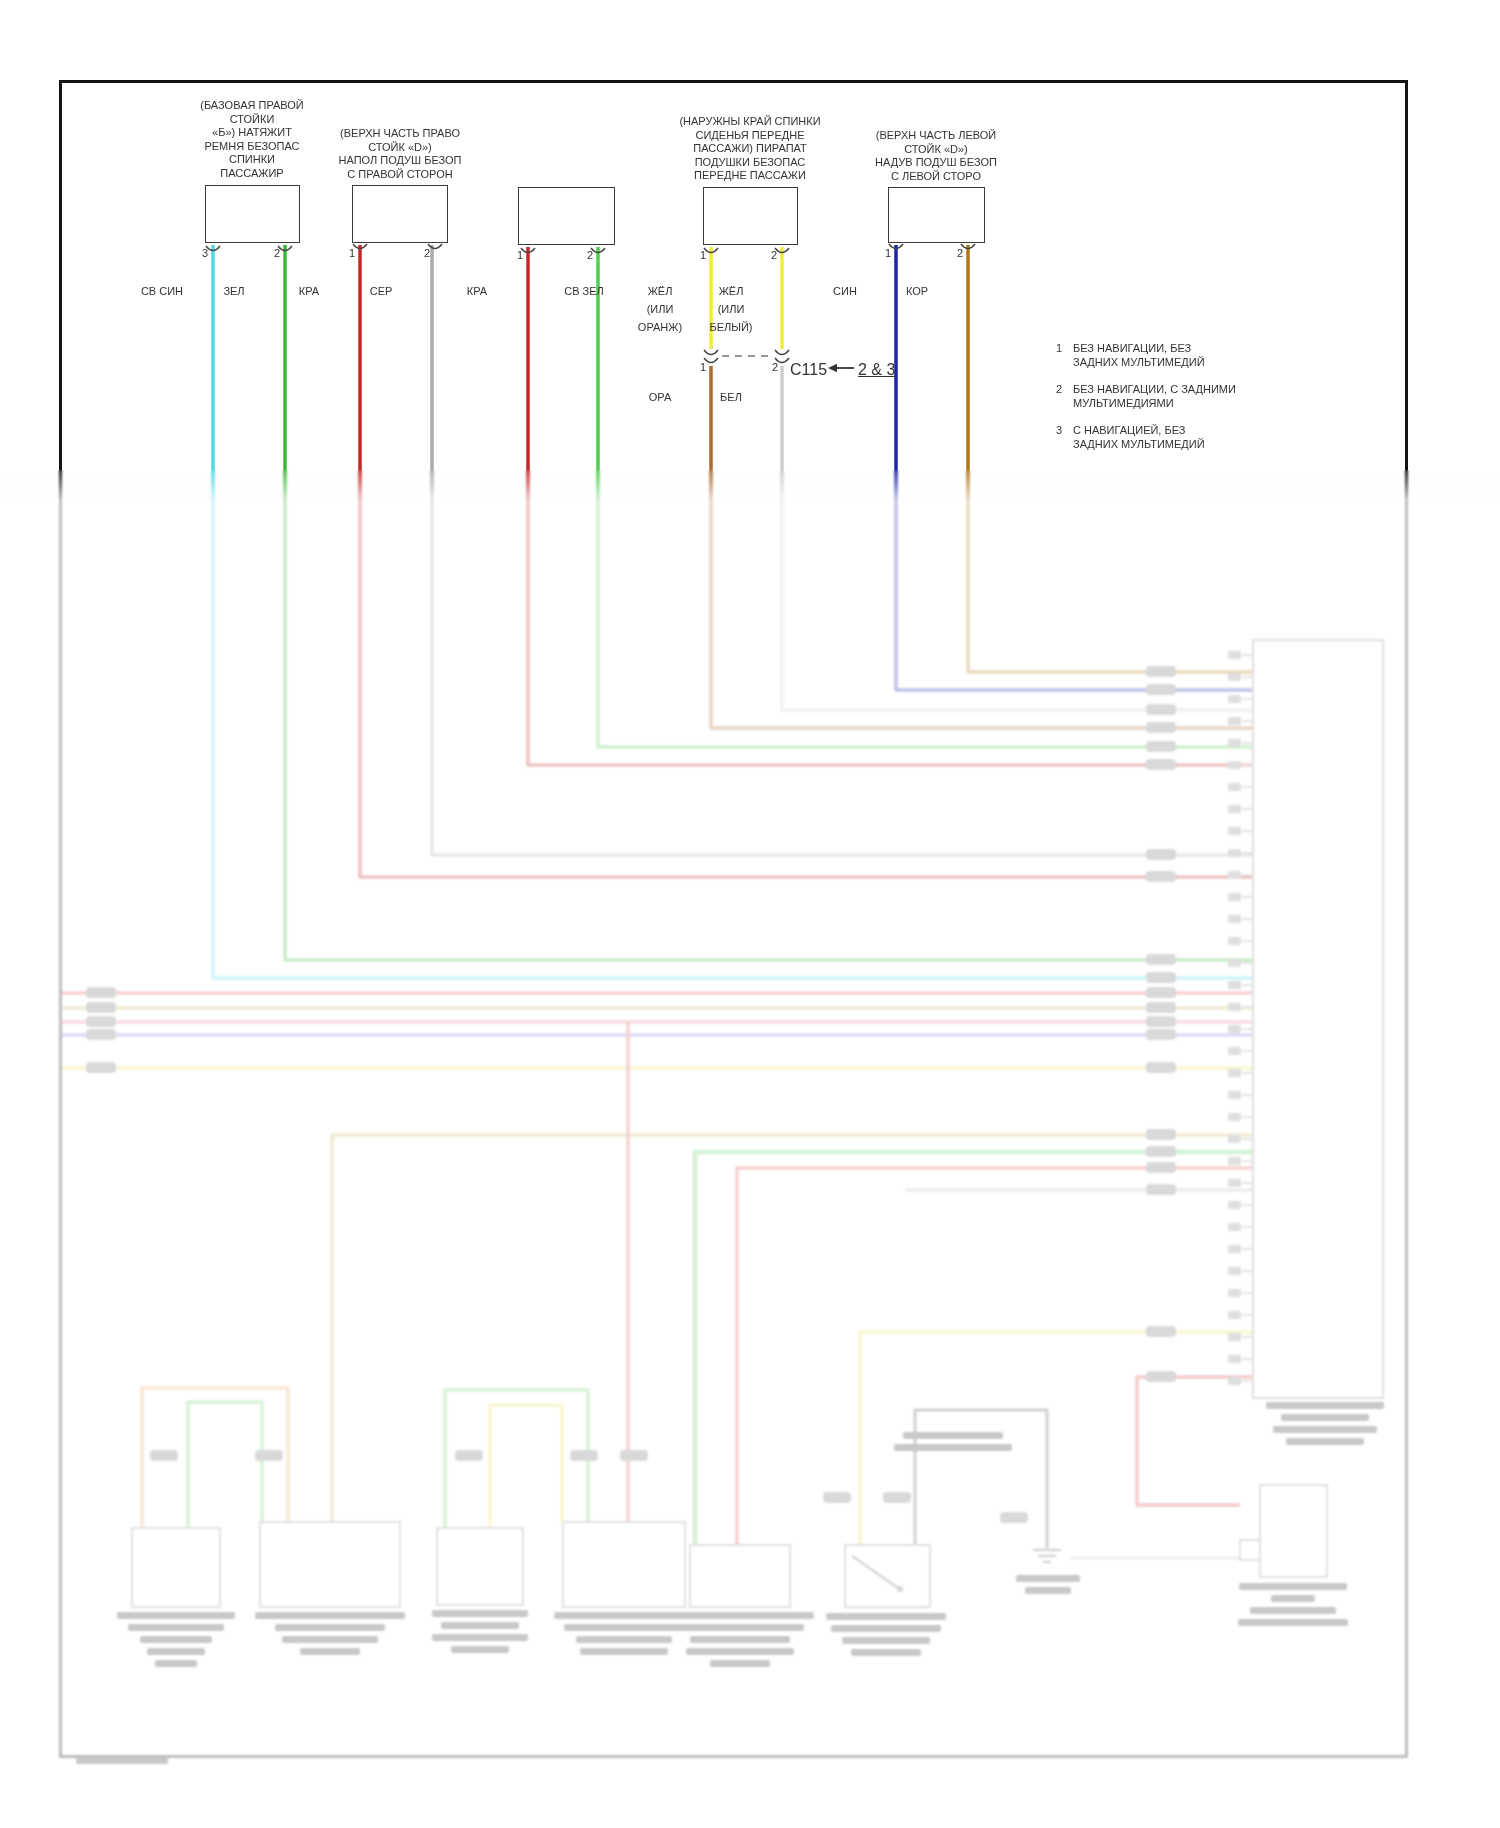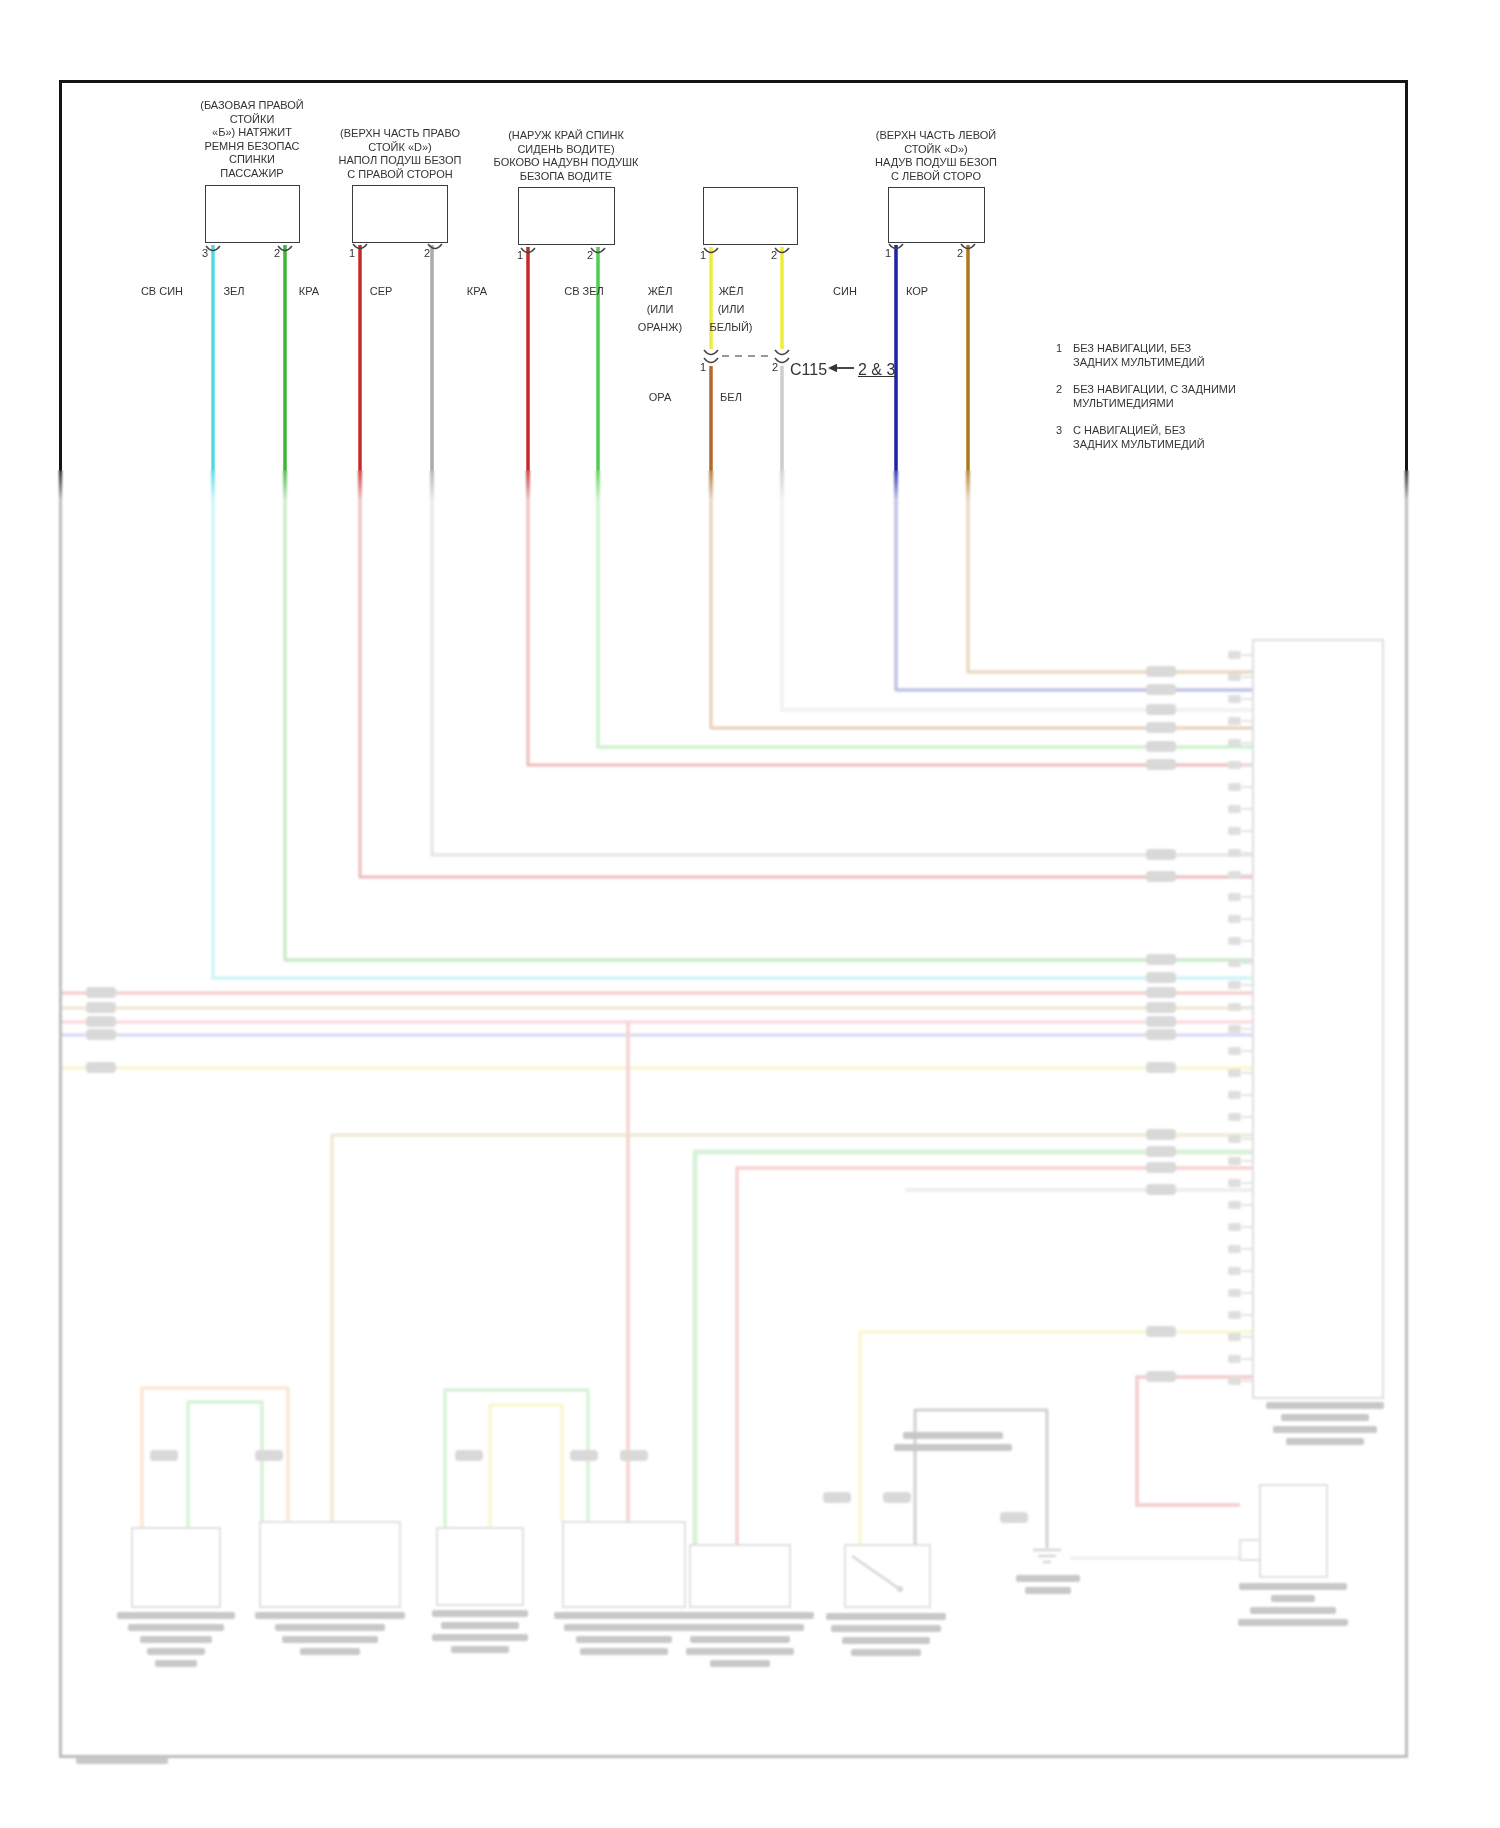--- a/index.html
+++ b/index.html
@@ -210,24 +210,25 @@
   <div class="abs cap" style="left:137px;top:99px;">(БАЗОВАЯ ПРАВОЙ
 СТОЙКИ
 «Б») НАТЯЖИТ
 РЕМНЯ БЕЗОПАС
 СПИНКИ
 ПАССАЖИР</div>
   <div class="abs cap" style="left:285px;top:127px;">(ВЕРХН ЧАСТЬ ПРАВО
 СТОЙК «D»)
 НАПОЛ ПОДУШ БЕЗОП
 С ПРАВОЙ СТОРОН</div>
-  <div class="abs cap" style="left:451px;top:129px;">(НАРУЖ КРАЙ СПИНК
-СИДЕНЬ ВОДИТЕ)
-БОКОВО НАДУВН ПОДУШК
-БЕЗОПА ВОДИТЕ</div>
+  <div class="abs cap" style="left:635px;top:115px;">(НАРУЖНЫ КРАЙ СПИНКИ
+СИДЕНЬЯ ПЕРЕДНЕ
+ПАССАЖИ) ПИРАПАТ
+ПОДУШКИ БЕЗОПАС
+ПЕРЕДНЕ ПАССАЖИ</div>
   <div class="abs cap" style="left:821px;top:129px;">(ВЕРХН ЧАСТЬ ЛЕВОЙ
 СТОЙК «D»)
 НАДУВ ПОДУШ БЕЗОП
 С ЛЕВОЙ СТОРО</div>
 
   <div class="abs connector-box" style="left:205px;top:185px;width:95px;height:58px;"></div>
   <div class="abs connector-box" style="left:352px;top:185px;width:96px;height:58px;"></div>
   <div class="abs connector-box" style="left:518px;top:187px;width:97px;height:58px;"></div>
   <div class="abs connector-box" style="left:703px;top:187px;width:95px;height:58px;"></div>
   <div class="abs connector-box" style="left:888px;top:187px;width:97px;height:56px;"></div>

